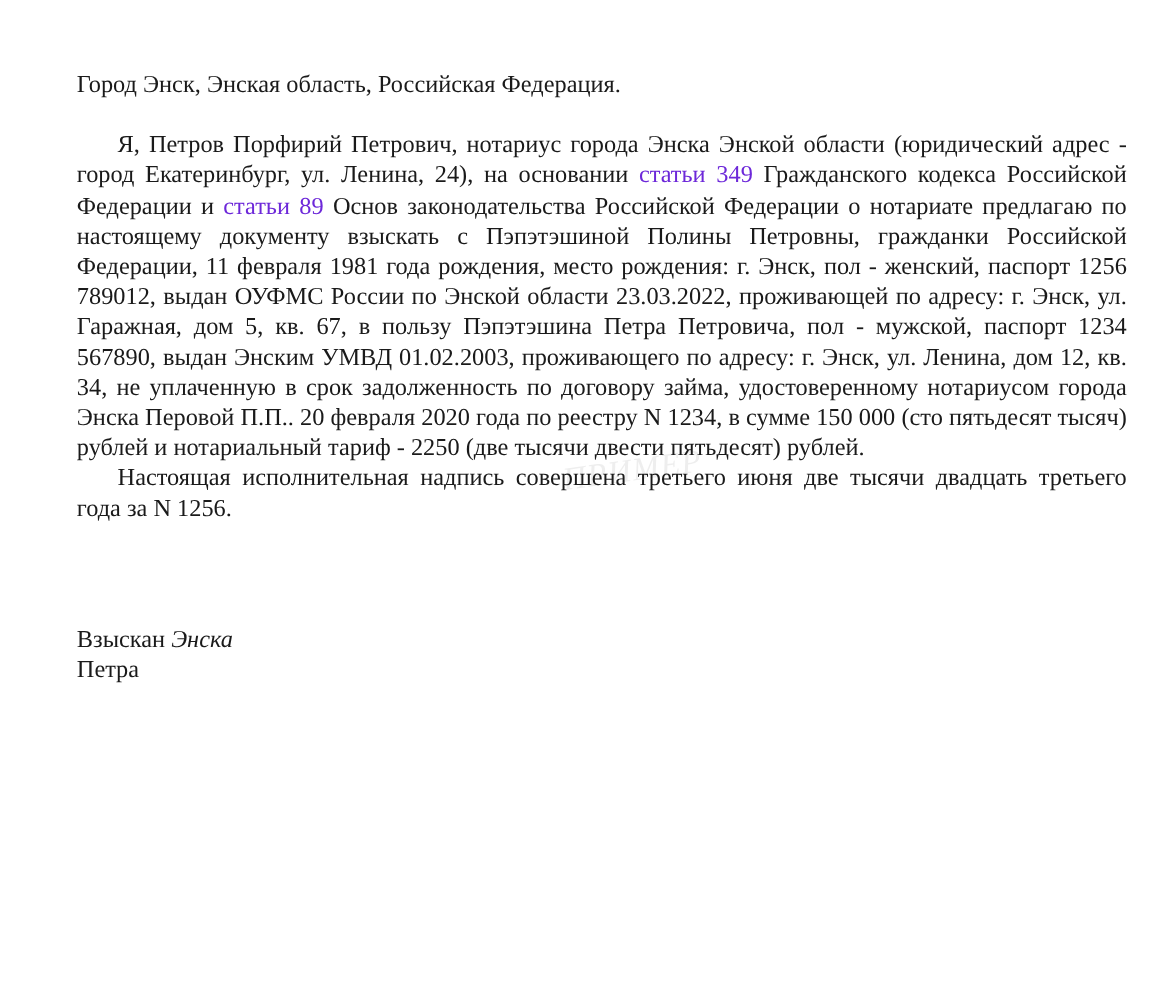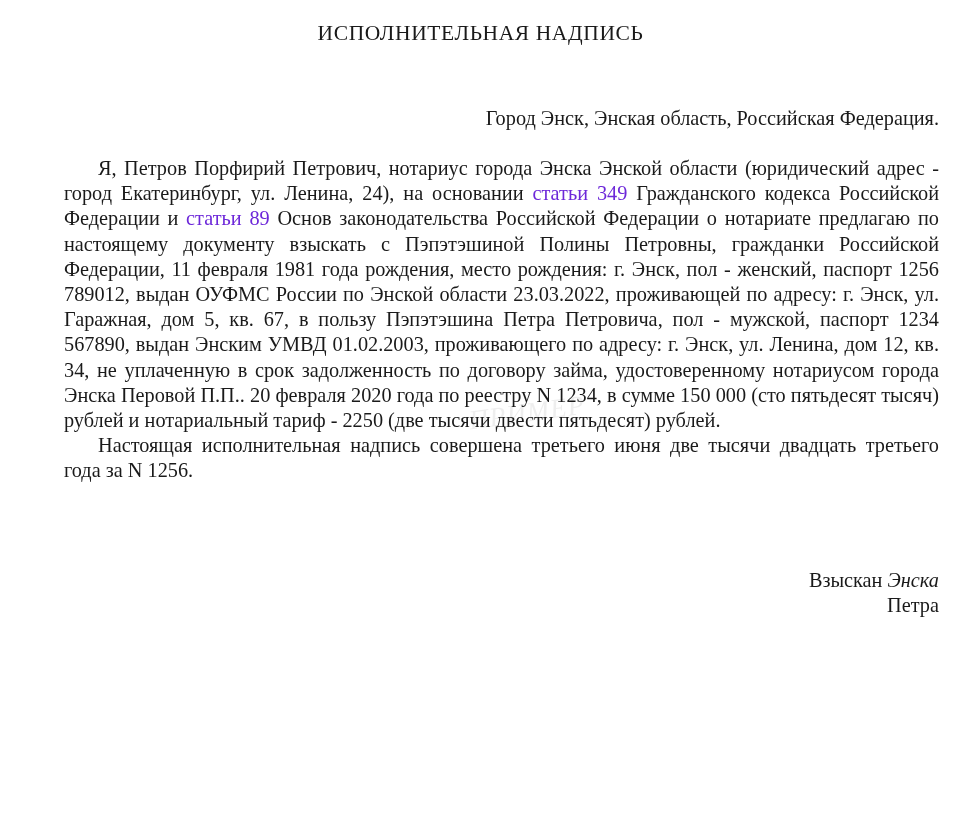--- a/index.html
+++ b/index.html
@@ -93,31 +93,30 @@
   span.lawlink {
     color: #6d28d9;
     text-decoration: none;
   }
 
   .italic {
     font-style: italic;
   }
 
   p.left {
-    text-align: right;
+    text-align: left;
   }
 </style>
 </head>
 <body>
 
 <div class="page">
 
   <div class="watermark">ПРИМЕР</div>
 
-  <h1 class="doc-title">ИСПОЛНИТЕЛЬНАЯ НАДПИСЬ</h1>
 
   <div class="body-wrap">
 
     <div class="spacer-place"></div>
 
     <p class="para left">Город Энск, Энская область, Российская Федерация.</p>
 
     <div class="spacer-sm"></div>
 
     <p class="para indent"><span>Я, Петров Порфирий Петрович, нотариус города Энска Энской области (юридический адрес - город Екатеринбург, ул. Ленина, 24), на основании </span><a class="lawlink" href="#">статьи 349</a><span> Гражданского кодекса Российской Федерации и </span><a class="lawlink" href="#">статьи 89</a><span> Основ законодательства Российской Федерации о нотариате предлагаю по настоящему документу взыскать с Пэпэтэшиной Полины Петровны, гражданки Российской Федерации, 11 февраля 1981 года рождения, место рождения: г. Энск, пол - женский, паспорт 1256 789012, выдан ОУФМС России по Энской области 23.03.2022, проживающей по адресу: г. Энск, ул. Гаражная, дом 5, кв. 67, в пользу Пэпэтэшина Петра Петровича, пол - мужской, паспорт 1234 567890, выдан Энским УМВД 01.02.2003, проживающего по адресу: г. Энск, ул. Ленина, дом 12, кв. 34, не уплаченную в срок задолженность по договору займа, удостоверенному нотариусом города Энска Перовой П.П.. 20 февраля 2020 года по реестру N 1234, в сумме 150 000 (сто пятьдесят тысяч) рублей и нотариальный тариф - 2250 (две тысячи двести пятьдесят) рублей.</span></p>

